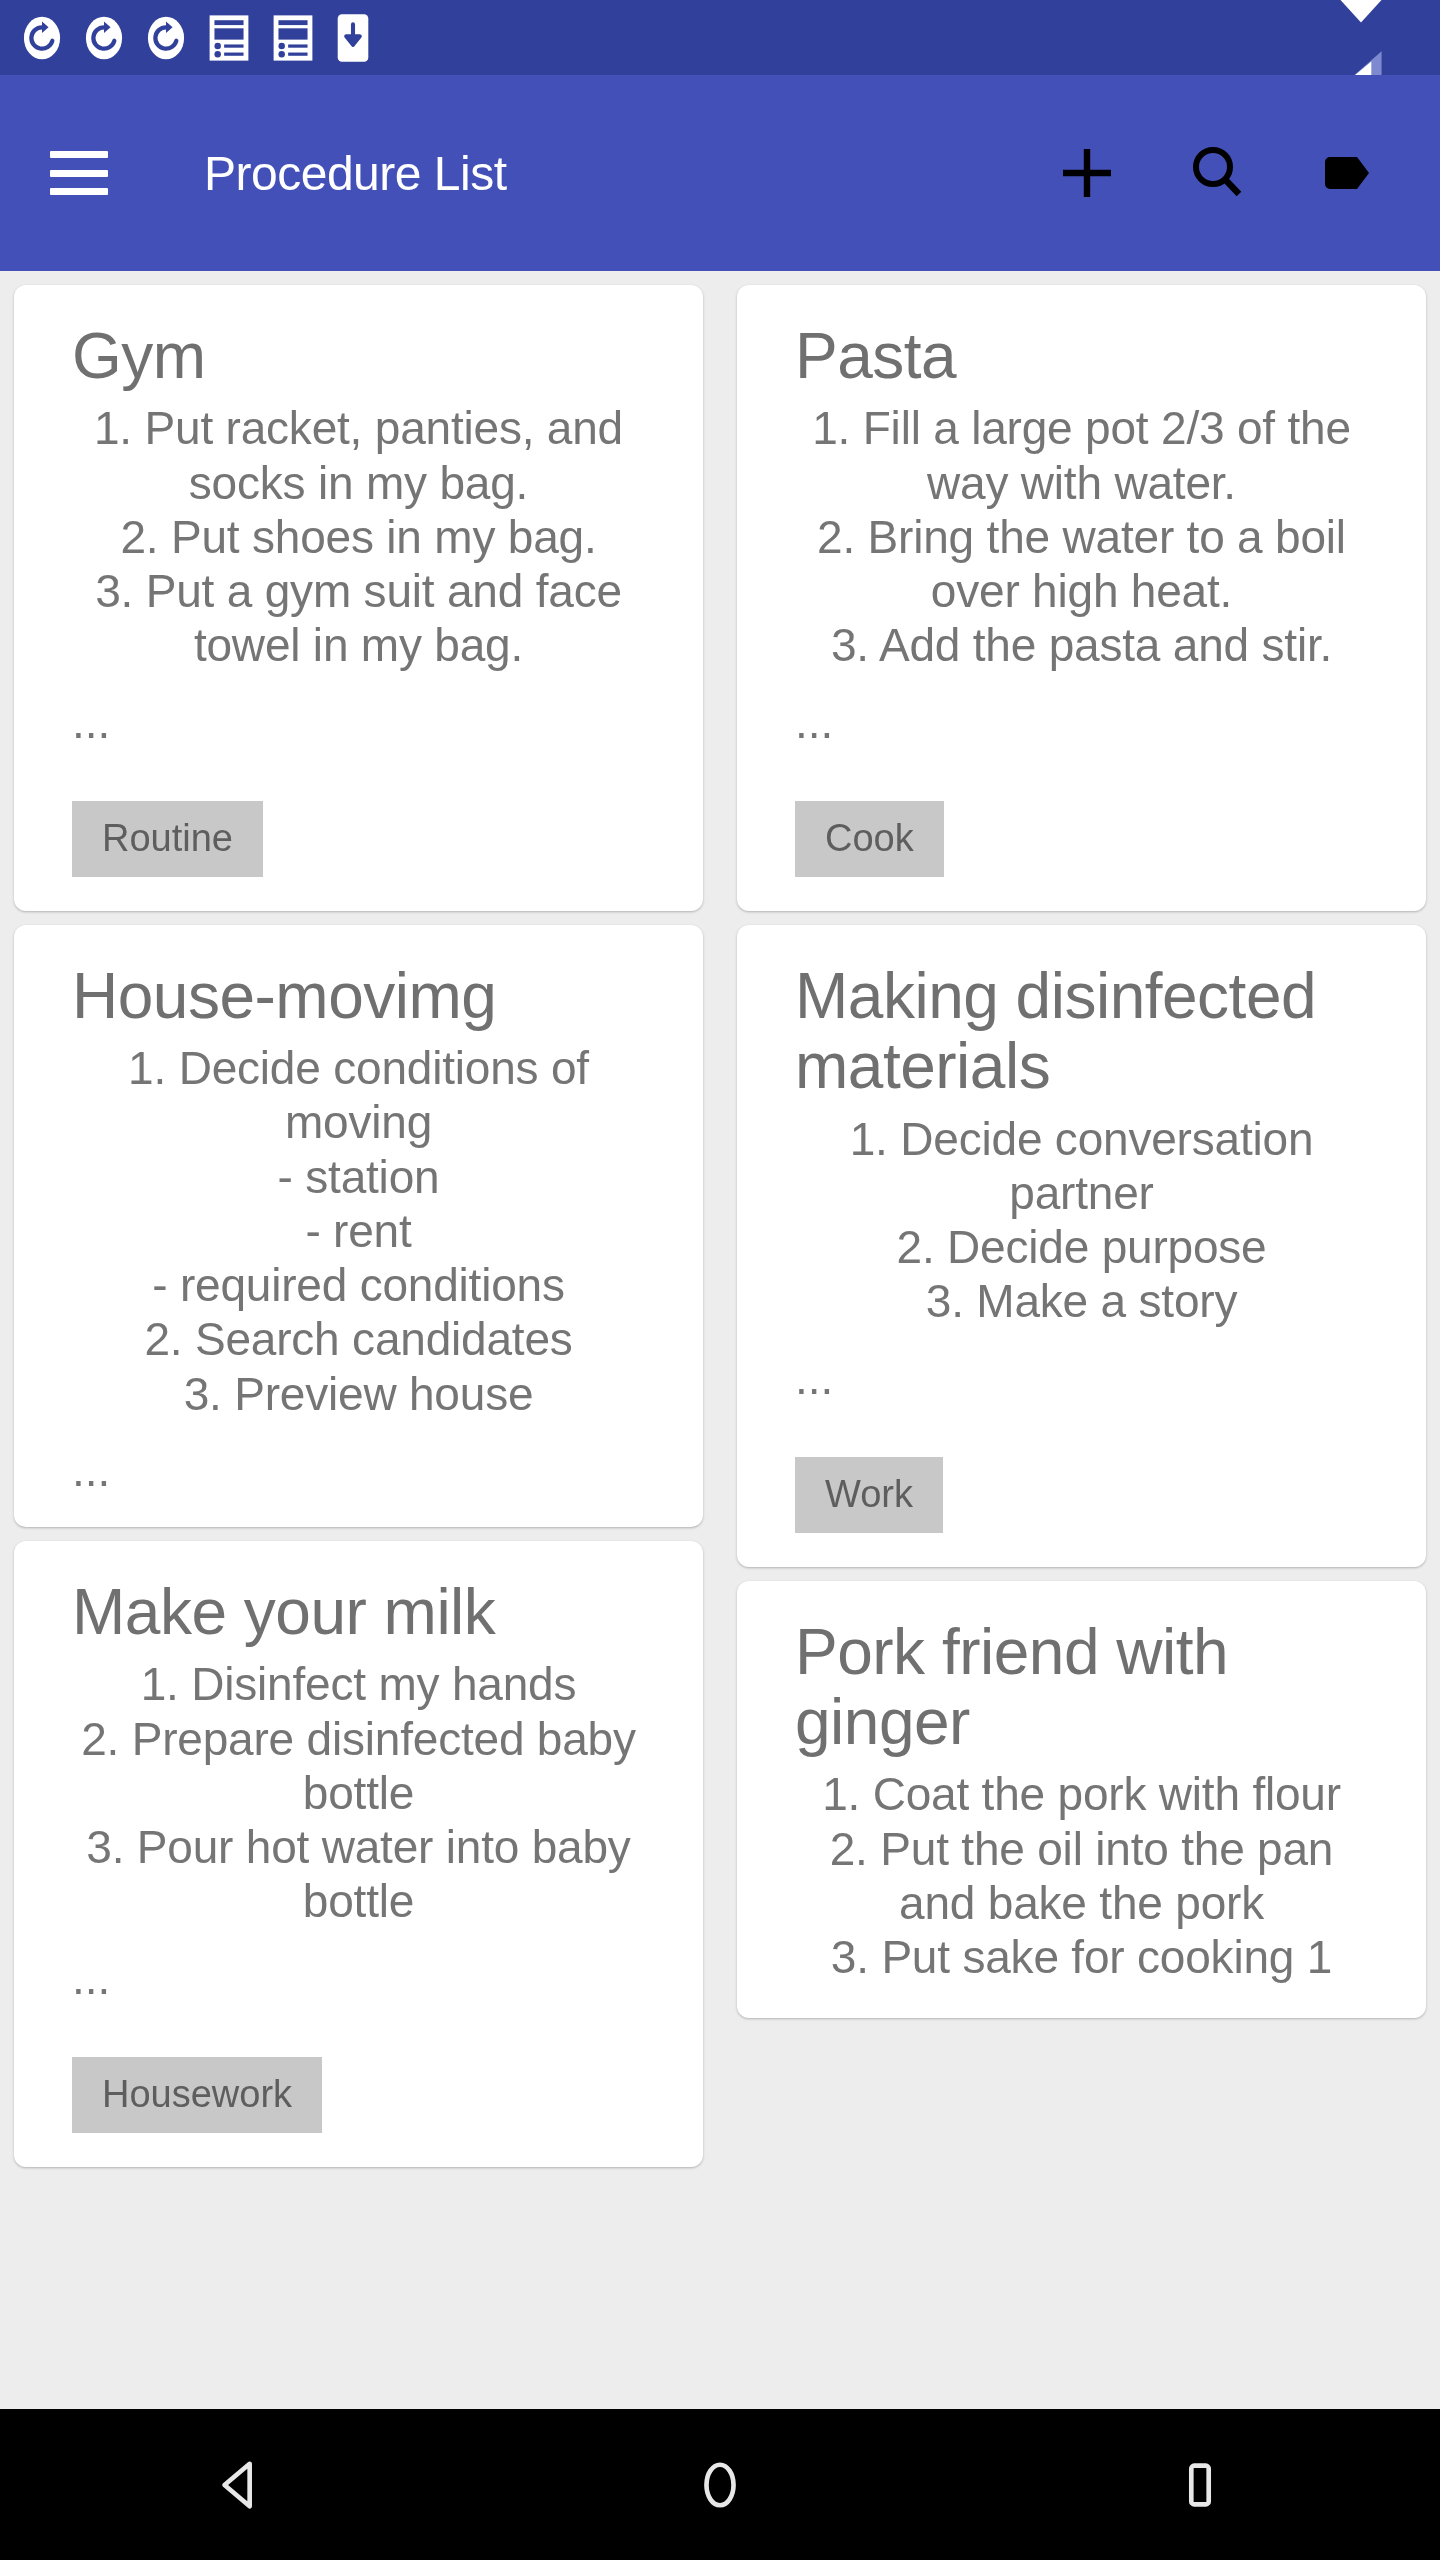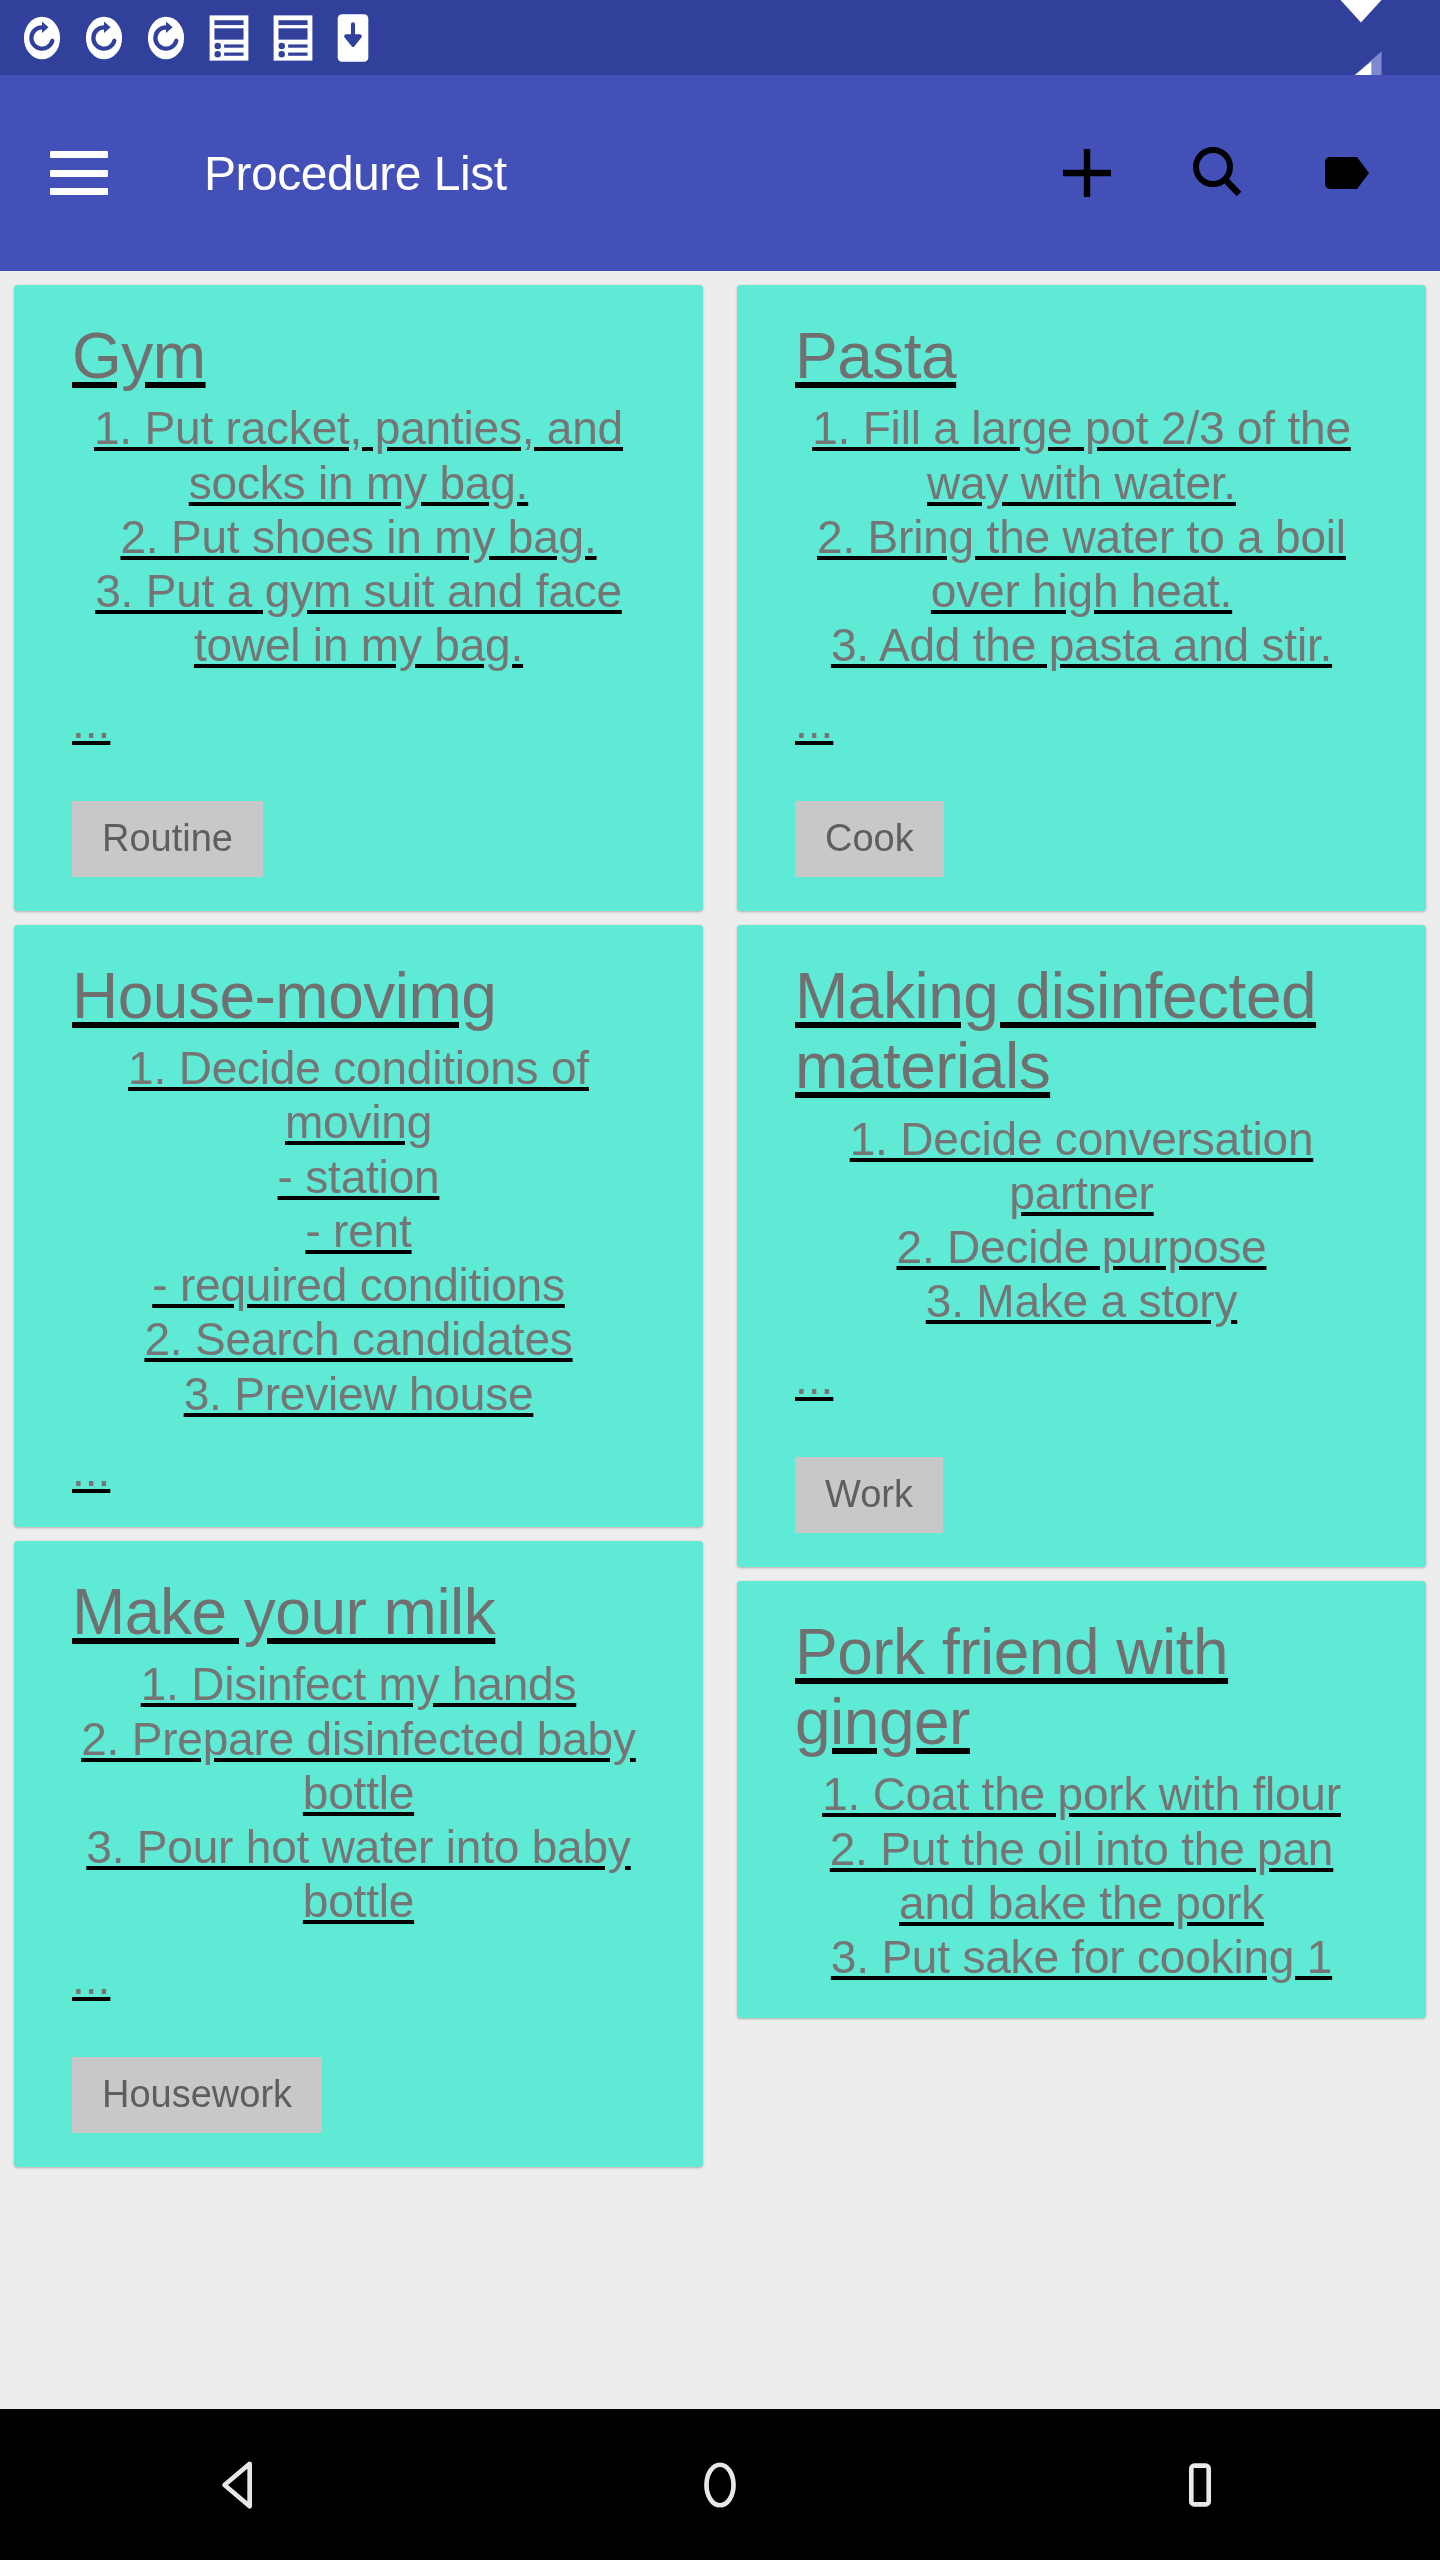--- a/index.html
+++ b/index.html
@@ -59,26 +59,25 @@
     background:#EDEDED;
     overflow:hidden;
   }
   .col{
     position:absolute; top:0; width:715px;
   }
   .col-left{ left:0; }
   .col-right{ left:725px; }
 
   .card{
-    background:#5eead4;
+    background:#ffffff;
     margin:14px 12px 14px 14px;
-    border-radius:4px;
+    border-radius:12px;
     box-shadow:0 1px 3px rgba(0,0,0,0.16), 0 1px 2px rgba(0,0,0,0.10);
     padding:36px 58px 34px 58px;
-    text-decoration:underline;
   }
   .col-right .card{ margin:14px 14px 14px 12px; }
 
   .card-title{
     font-size:64px; font-weight:400;
     color:#707070; line-height:1.10;
     margin-bottom:10px;
     letter-spacing:-0.5px;
   }
   .card-body{

